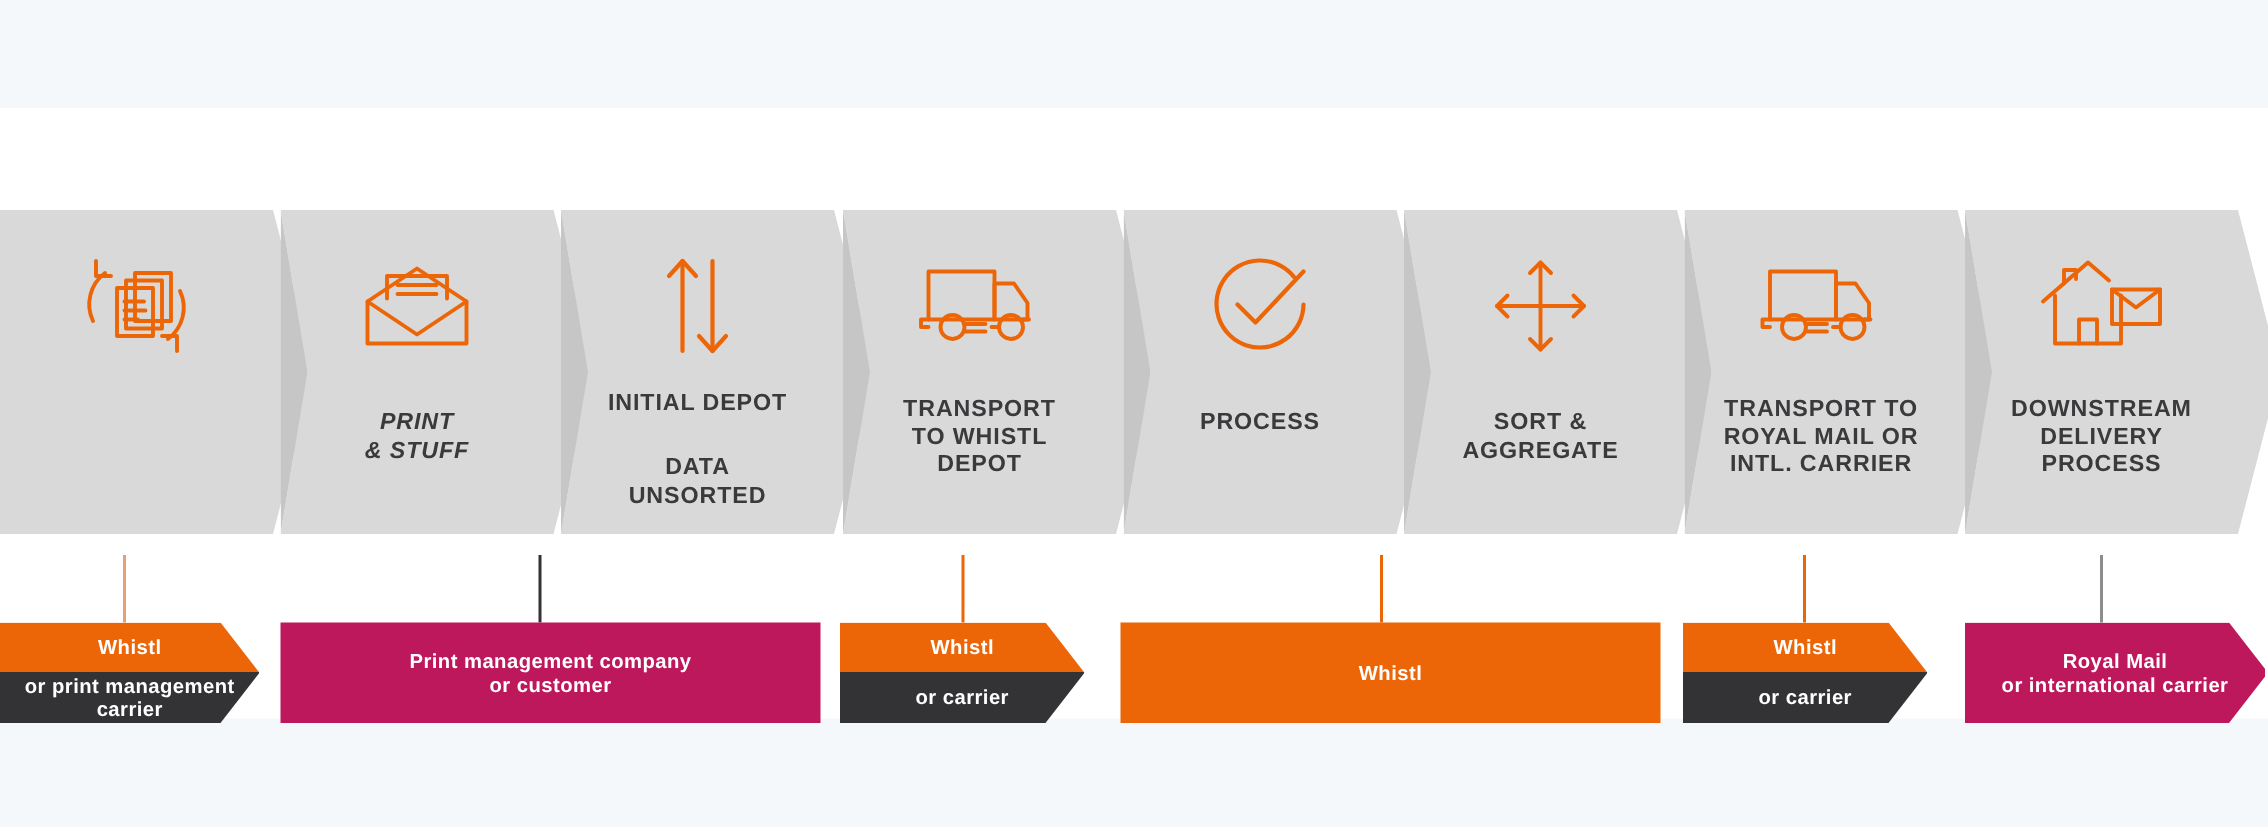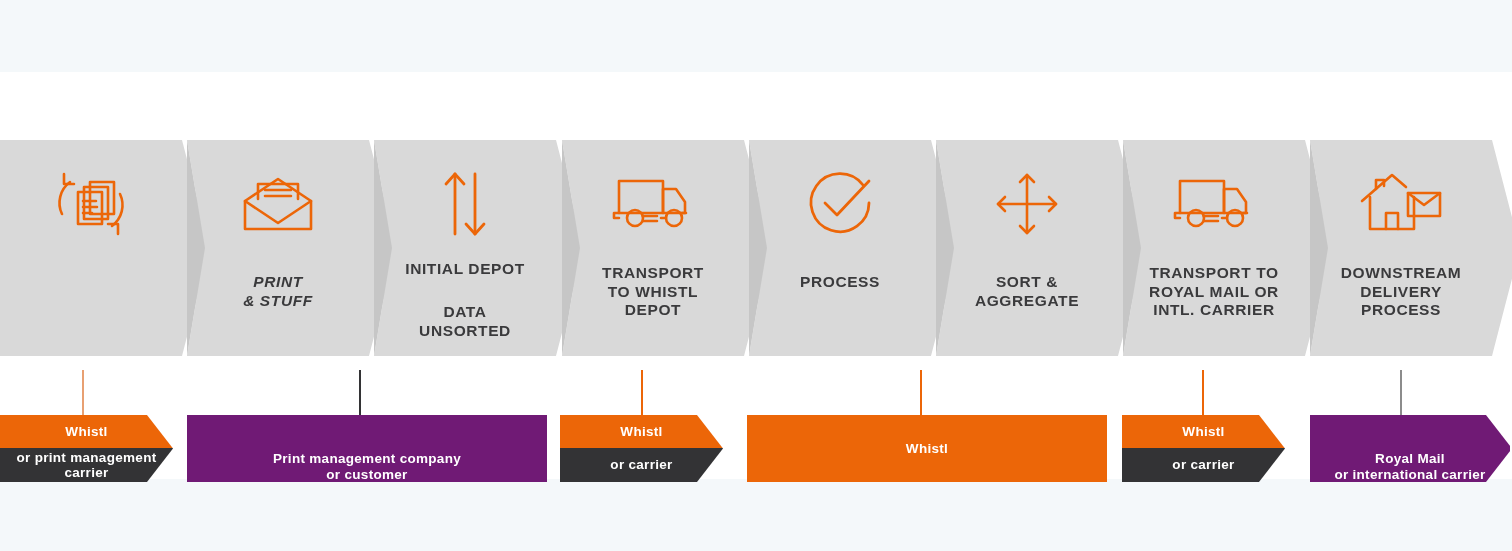--- a/index.html
+++ b/index.html
@@ -56,21 +56,21 @@
     font-weight:bold;
     font-size:13.5px;
     line-height:15.5px;
     letter-spacing:0.3px;
     white-space:pre-line;
   }
   .banner.split .seg.top{top:0;height:33px;background:#ec6608;}
   .banner.split .seg.bot{top:33px;height:34px;background:#333335;}
   .banner.solid .seg.full{top:0;height:67px;}
   .banner.solid.orange .seg.full{background:#ec6608;}
-  .banner.solid.dark  .seg.full{background:#701a75;align-items:flex-end;}
+  .banner.solid.dark  .seg.full{background:#be185d;}
   .banner .seg span{position:relative;z-index:2;padding:0 6px;}
 </style>
 </head>
 <body>
 
 <div id="band-top"></div>
 <div id="band-bottom"></div>
 
 <div id="steps">
     <div class="step" style="left: 0px; width: 210px;">

